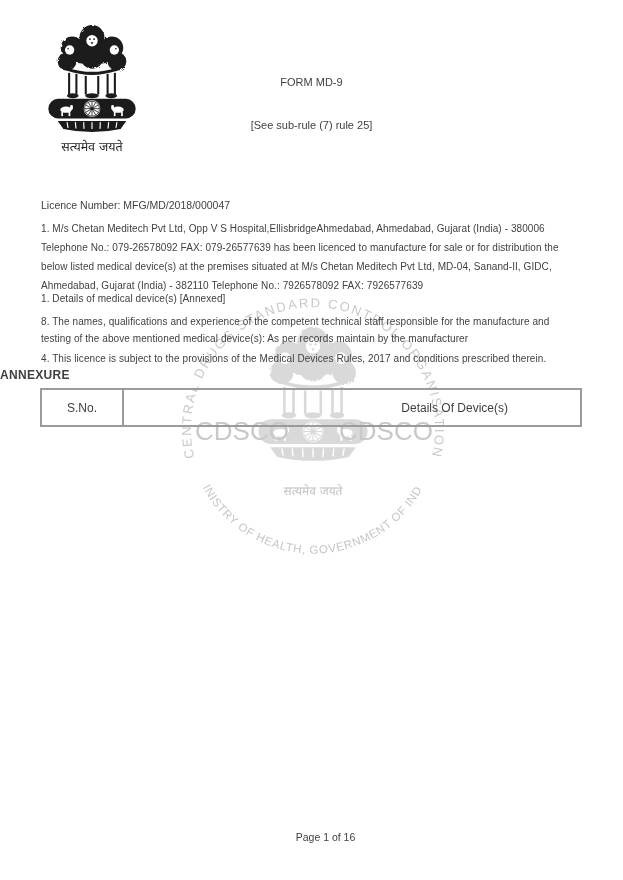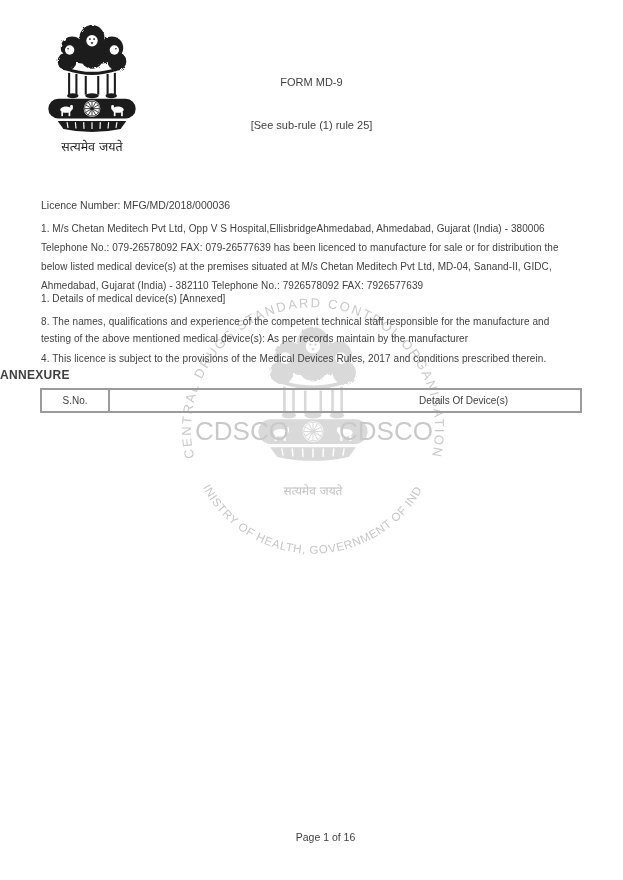--- a/index.html
+++ b/index.html
@@ -24,21 +24,21 @@
 
   .para { position:absolute; left:41px; width:545px; font-size:10px; white-space:pre; letter-spacing:0.08px; }
   .para1 { top:219px; line-height:19px; }
   .para2 { top:290px; line-height:17px; }
   .para3 { top:313px; line-height:17px; }
   .para4 { top:350px; line-height:17px; }
 
   .annexure-heading { position:absolute; top:368px; left:0; width:100%; font-size:12px; font-weight:bold; letter-spacing:0.3px; }
 
   .annexure-table { position:absolute; top:388px; left:40px; width:542px; border-collapse:collapse; table-layout:fixed; background:transparent; }
-  .annexure-table td { border:2px solid #9b9b9b; height:21px; font-size:10px; text-align:center; padding:0; color:#3f3f3f; }
+  .annexure-table td { border:2px solid #9b9b9b; height:21px; font-size:12px; text-align:center; padding:7px; color:#3f3f3f; }
   .annexure-table .c1 { width:66px; }
   .annexure-table .c2 { padding-right:72px;text-align:right; }
 
   .page-footer { position:absolute; top:831px; left:0; width:100%; text-align:center; font-size:10.5px;padding-left:14px; }
 </style>
 </head>
 <body>
 
 <div class="page">
 
@@ -157,24 +157,24 @@
 
     <div class="emblem">
       <svg viewBox="0 0 100 106" width="104" height="110" preserveAspectRatio="none">
         <use href="#ashoka" style="color:#1b1b1b"></use>
       </svg>
       <div class="emblem-motto">सत्यमेव जयते</div>
     </div>
 
     <div class="form-title">FORM MD-9</div>
 
-    <div class="sub-rule">[See sub-rule (1) rule 25]</div>
-
-
-    <div class="licence-num">Licence Number: MFG/MD/2018/000036</div>
+    <div class="sub-rule">[See sub-rule (7) rule 25]</div>
+
+
+    <div class="licence-num">Licence Number: MFG/MD/2018/000047</div>
 
     <div class="para para1">1. M/s Chetan Meditech Pvt Ltd, Opp V S Hospital,EllisbridgeAhmedabad, Ahmedabad, Gujarat (India) - 380006
 Telephone No.: 079-26578092 FAX: 079-26577639 has been licenced to manufacture for sale or for distribution the
 below listed medical device(s) at the premises situated at M/s Chetan Meditech Pvt Ltd, MD-04, Sanand-II, GIDC,
 Ahmedabad, Gujarat (India) - 382110 Telephone No.: 7926578092 FAX: 7926577639</div>
 
     <div class="para para2">1. Details of medical device(s) [Annexed]</div>
 
     <div class="para para3">8. The names, qualifications and experience of the competent technical staff responsible for the manufacture and
 testing of the above mentioned medical device(s): As per records maintain by the manufacturer</div>

